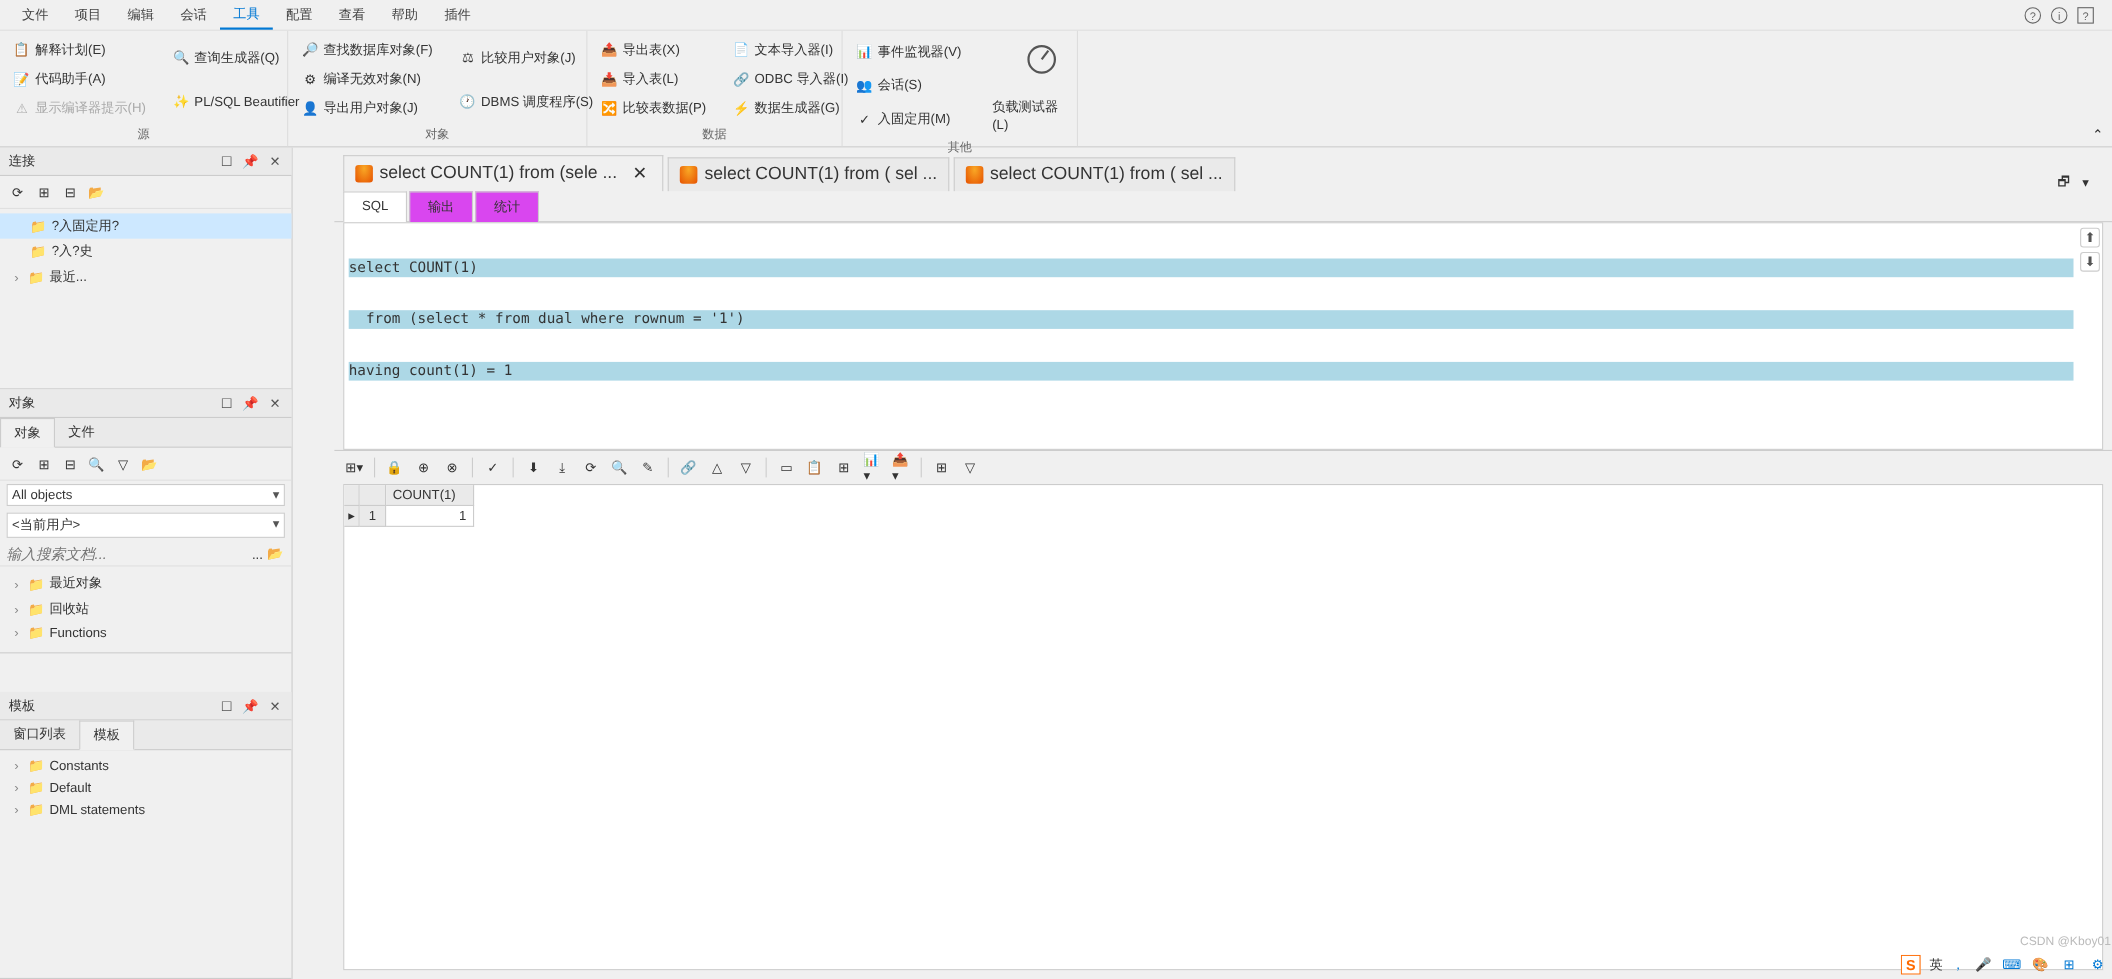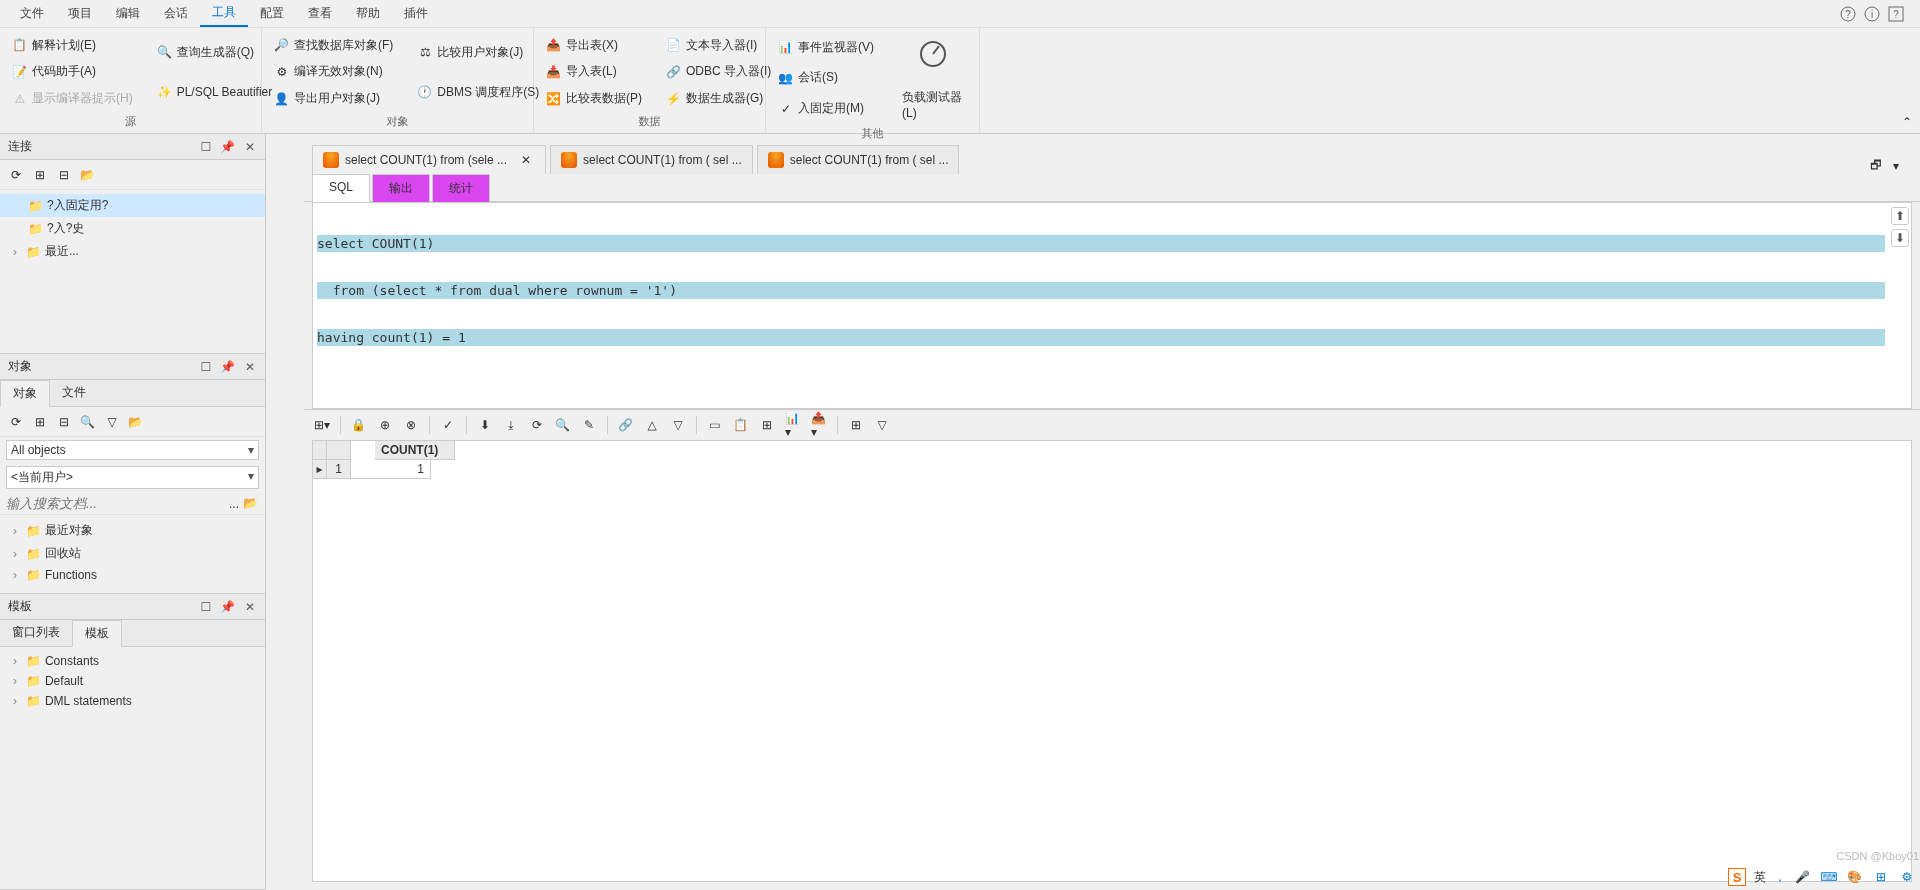--- a/index.html
+++ b/index.html
@@ -8,21 +8,21 @@
 .menubar-item { padding: 4px 12px; cursor: pointer; color: #444; }
 .menubar-item.active { border-bottom: 2px solid #0078d4; color: #0078d4; }
 .menubar-right { margin-left: auto; display: flex; gap: 8px; padding-right: 8px; }
 .ribbon { background: #f0f0f0; height: 106px; border-bottom: 1px solid #ccc; display: flex; position: relative; }
 .ribbon-group { border-right: 1px solid #ddd; padding: 4px 8px; display: flex; flex-direction: column; }
 .ribbon-group-content { display: flex; gap: 16px; flex: 1; }
 .ribbon-group-label { text-align: center; font-size: 11px; color: #666; padding-top: 2px; }
 .ribbon-col { display: flex; flex-direction: column; justify-content: space-around; }
 .ribbon-item { display: flex; align-items: center; gap: 4px; padding: 2px 4px; cursor: pointer; white-space: nowrap; }
 .ribbon-item.disabled { color: #aaa; }
-.ribbon-big { display: flex; flex-direction: column; align-items: center; justify-content: center; padding: 4px 8px; cursor: pointer; gap: 21px; }
+.ribbon-big { display: flex; flex-direction: column; align-items: flex-end; justify-content: center; padding: 4px 8px; cursor: pointer; gap: 21px; }
 .icon { width: 16px; height: 16px; display: inline-flex; align-items: center; justify-content: center; }
 .icon-big { width: 32px; height: 32px; }
 .ribbon-chevron { position: absolute; right: 8px; bottom: 4px; cursor: pointer; }
 .main-area { display: flex; height: calc(890px - 28px - 106px); gap: 38px; }
 .left-panels { width: 266px; background: #f0f0f0; display: flex; flex-direction: column; border-right: 1px solid #ccc; }
 .panel { border-bottom: 1px solid #ccc; display: flex; flex-direction: column; }
 .panel-header { background: #eaeaea; height: 26px; display: flex; align-items: center; padding: 0 8px; border-bottom: 1px solid #ccc; }
 .panel-title { flex: 1; font-size: 12px; }
 .panel-btns { display: flex; gap: 8px; }
 .panel-btn { width: 14px; height: 14px; display: inline-flex; align-items: center; justify-content: center; cursor: pointer; color: #555; }
@@ -35,42 +35,42 @@
 .folder-icon { color: #888; }
 .panel-tabbar { display: flex; border-bottom: 1px solid #ccc; background: #eaeaea; }
 .panel-tab { padding: 4px 12px; cursor: pointer; }
 .panel-tab.active { background: #f0f0f0; border: 1px solid #ccc; border-bottom: 1px solid #f0f0f0; margin-bottom: -1px; }
 .combo { width: 100%; border: 1px solid #ccc; background: #fff; padding: 2px 16px 2px 4px; position: relative; cursor: pointer; }
 .combo::after { content: "▾"; position: absolute; right: 4px; top: 2px; color: #555; }
 .search-row { display: flex; align-items: flex-end; gap: 4px; padding: 3px 6px; border-bottom: 1px solid #e0e0e0; }
 .search-input { flex: 1; border: none; background: transparent; font-style: italic; color: #888; outline: none; }
 .right-area { flex: 1; display: flex; flex-direction: column; background: #f0f0f0; }
 .tab-strip { height: 40px; display: flex; align-items: flex-end; padding: 8px 8px 0 8px; gap: 4px; }
-.doc-tab { display: flex; align-items: center; gap: 6px; padding: 6px 10px; background: #eaeaea; border: 1px solid #ccc; border-bottom: none; cursor: pointer; font-size: 12px; }
+.doc-tab { display: flex; align-items: center; gap: 6px; padding: 6px 10px; background: #eaeaea; border: 1px solid #ccc; border-bottom: none; cursor: pointer; font-size: 16px; }
 .doc-tab.active { background: #f0f0f0; }
 .doc-tab .close { margin-left: 4px; padding: 0 4px; }
 .db-icon { width: 16px; height: 16px; display: inline-block; background: radial-gradient(ellipse at 50% 20%, #f9a825, #e65100); border-radius: 3px; }
 .tab-right { margin-left: auto; display: flex; gap: 4px; padding-right: 8px; }
 .sub-tabs { display: flex; gap: 2px; border-bottom: 1px solid #ccc; padding-left: 8px; background: #f0f0f0; }
 .sub-tab { padding: 5px 16px; cursor: pointer; background: #d946ef; border: 1px solid #ccc; border-bottom: none; margin-bottom: -1px; }
 .sub-tab.active { background: #fff; }
 .editor-container { display: flex; background: #fff; border: 1px solid #ccc; margin: 0 8px; }
 .editor { flex: 1; font-family: Consolas, monospace; font-size: 13px; padding: 2px 4px; white-space: pre; min-height: 180px; position: relative; }
 .editor-line { line-height: 17px; }
 .editor-line.sel { background: #add8e6; }
 .editor-gutter { width: 22px; display: flex; flex-direction: column; gap: 4px; padding: 4px 2px; }
 .gutter-icon { width: 18px; height: 18px; border: 1px solid #ccc; border-radius: 3px; display: flex; align-items: center; justify-content: center; cursor: pointer; color: #555; }
 .result-toolbar { display: flex; align-items: center; gap: 10px; padding: 6px 10px; border-top: 1px solid #ccc; }
 .tb-sep { width: 1px; height: 18px; background: #ccc; }
 .result-grid { background: #fff; border: 1px solid #ccc; margin: 0 8px 8px 8px; flex: 1; }
 .grid-header-row, .grid-data-row { display: flex; }
 .grid-cell { border-right: 1px solid #ccc; border-bottom: 1px solid #ccc; padding: 2px 6px; }
 .grid-cell.hdr { background: #eaeaea; }
 .grid-cell.rownum { width: 24px; text-align: center; background: #eaeaea; }
-.grid-cell.colh { width: 80px; font-weight: bold; margin-left: 24px; }
+.grid-cell.colh { width: 80px; font-weight: normal; }
 .grid-cell.data { width: 80px; text-align: right; }
 .row-indicator { width: 14px; background: #eaeaea; border-right: 1px solid #ccc; border-bottom: 1px solid #ccc; display: flex; align-items: center; justify-content: center; }
 .tray { position: fixed; right: 4px; bottom: 4px; display: flex; align-items: center; gap: 8px; font-size: 12px; }
 .tray-icon { width: 18px; height: 18px; display: inline-flex; align-items: center; justify-content: center; }
 .watermark { position: fixed; right: 1px; bottom: 28px; color: #bbb; font-size: 11px; }
 svg { display: block; }
 </style>
 </head>
 <body>
 
@@ -312,21 +312,21 @@
             <span>回收站</span>
           </div>
         <div class="tree-item">
             <span class="chevron">›</span>
             <span class="folder-icon">📁</span>
             <span>Functions</span>
           </div>
       </div>
     </div>
 
-    <div class="panel" style="flex:1;">
+    <div class="panel" style="flex:1;margin-top:35px;">
       <div class="panel-header">
         <span class="panel-title">模板</span>
         <div class="panel-btns">
           <span class="panel-btn">☐</span>
           <span class="panel-btn">📌</span>
           <span class="panel-btn">✕</span>
         </div>
       </div>
       <div class="panel-tabbar">
         <div class="panel-tab">窗口列表</div>

